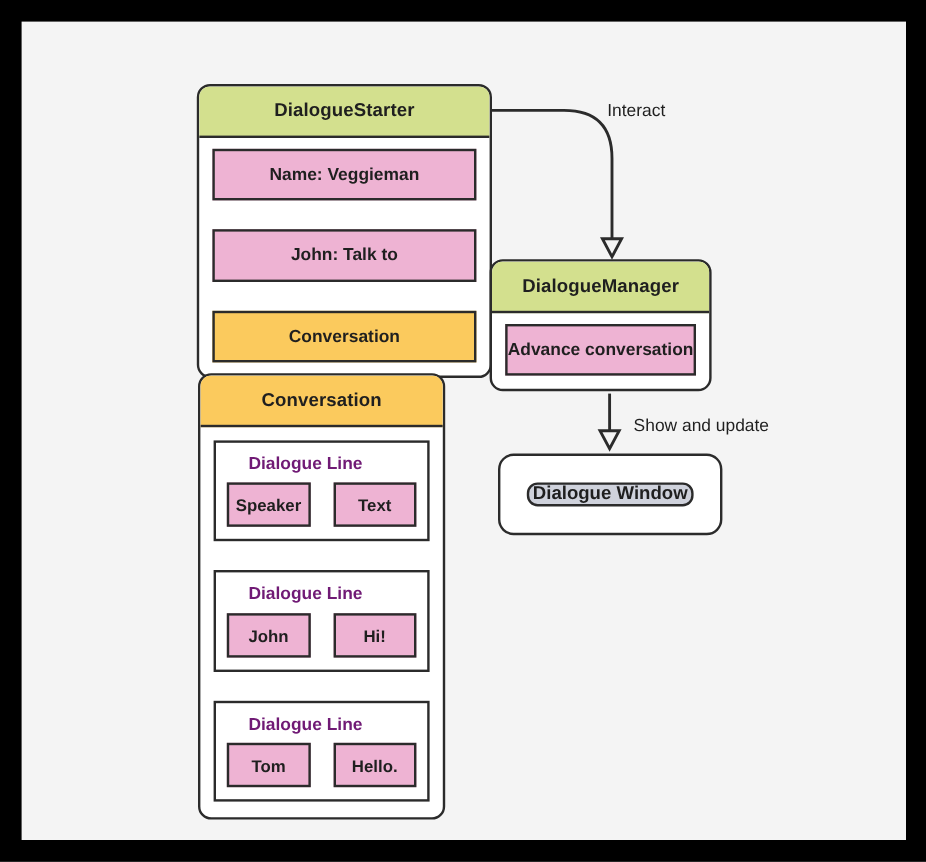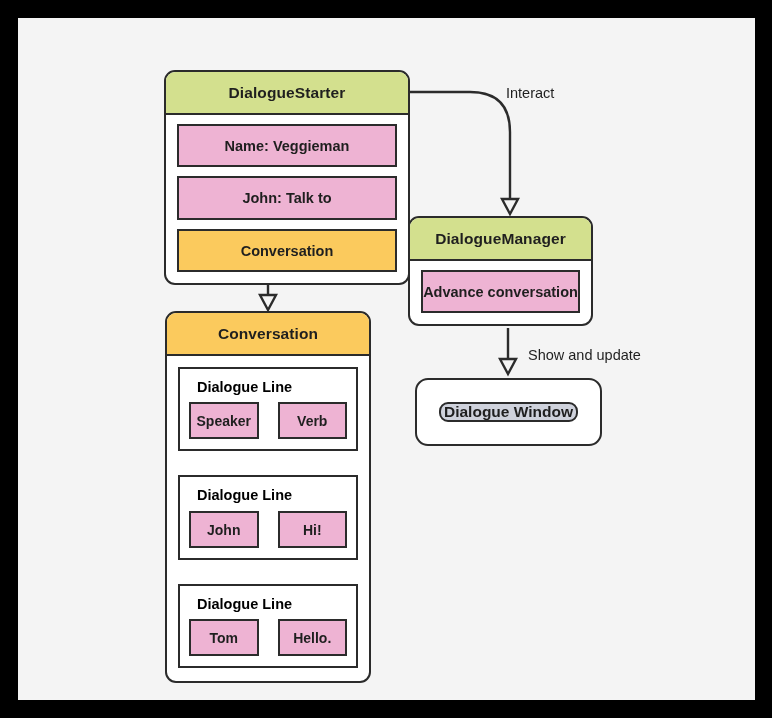--- a/index.html
+++ b/index.html
@@ -47,21 +47,21 @@
     padding: 13px 0 12px 0;
   }
   .hdr-green  { background: #d3e08e; }
   .hdr-orange { background: #fbca5d; }
 
   .node-body {
     box-sizing: border-box;
     padding: 9px 11px 11px 11px;
     display: flex;
     flex-direction: column;
-    gap: 9px;
+    gap: 24px;
   }
 
   
   .chip {
     box-sizing: border-box;
     border: 2.6px solid #2b2b2b;
     background: #eeb3d3;
     color: #1f1f1f;
     font-size: 14.5px;
     font-weight: 700;
@@ -74,23 +74,23 @@
   
   .line-box {
     box-sizing: border-box;
     border: 2.6px solid #2b2b2b;
     background: #ffffff;
     padding: 9px 9px 10px 9px;
   }
   .line-title {
     font-size: 14.5px;
     font-weight: 700;
-    color: #000000;
-    line-height: 1;
-    margin: 2px 0 8px 8px;
+    color: #701a75;
+    line-height: 1;
+    margin: 2px 0 8px 18px;
   }
   .line-chips {
     display: flex;
     gap: 19px;
   }
   .line-chips .chip {
     flex: 1 1 0;
     padding: 10px 0 9px 0;
     font-size: 14px;
   }
@@ -204,21 +204,21 @@
   </div>
 
   <div class="node" style="left:147px; top:293px; width:206px;">
     <div class="node-header hdr-orange">Conversation</div>
     <div class="node-body" style="gap:24px; padding:11px 11px 13px 11px;">
 
       <div class="line-box">
         <div class="line-title">Dialogue Line</div>
         <div class="line-chips">
           <div class="chip">Speaker</div>
-          <div class="chip">Verb</div>
+          <div class="chip">Text</div>
         </div>
       </div>
 
       <div class="line-box">
         <div class="line-title">Dialogue Line</div>
         <div class="line-chips">
           <div class="chip">John</div>
           <div class="chip">Hi!</div>
         </div>
       </div>

